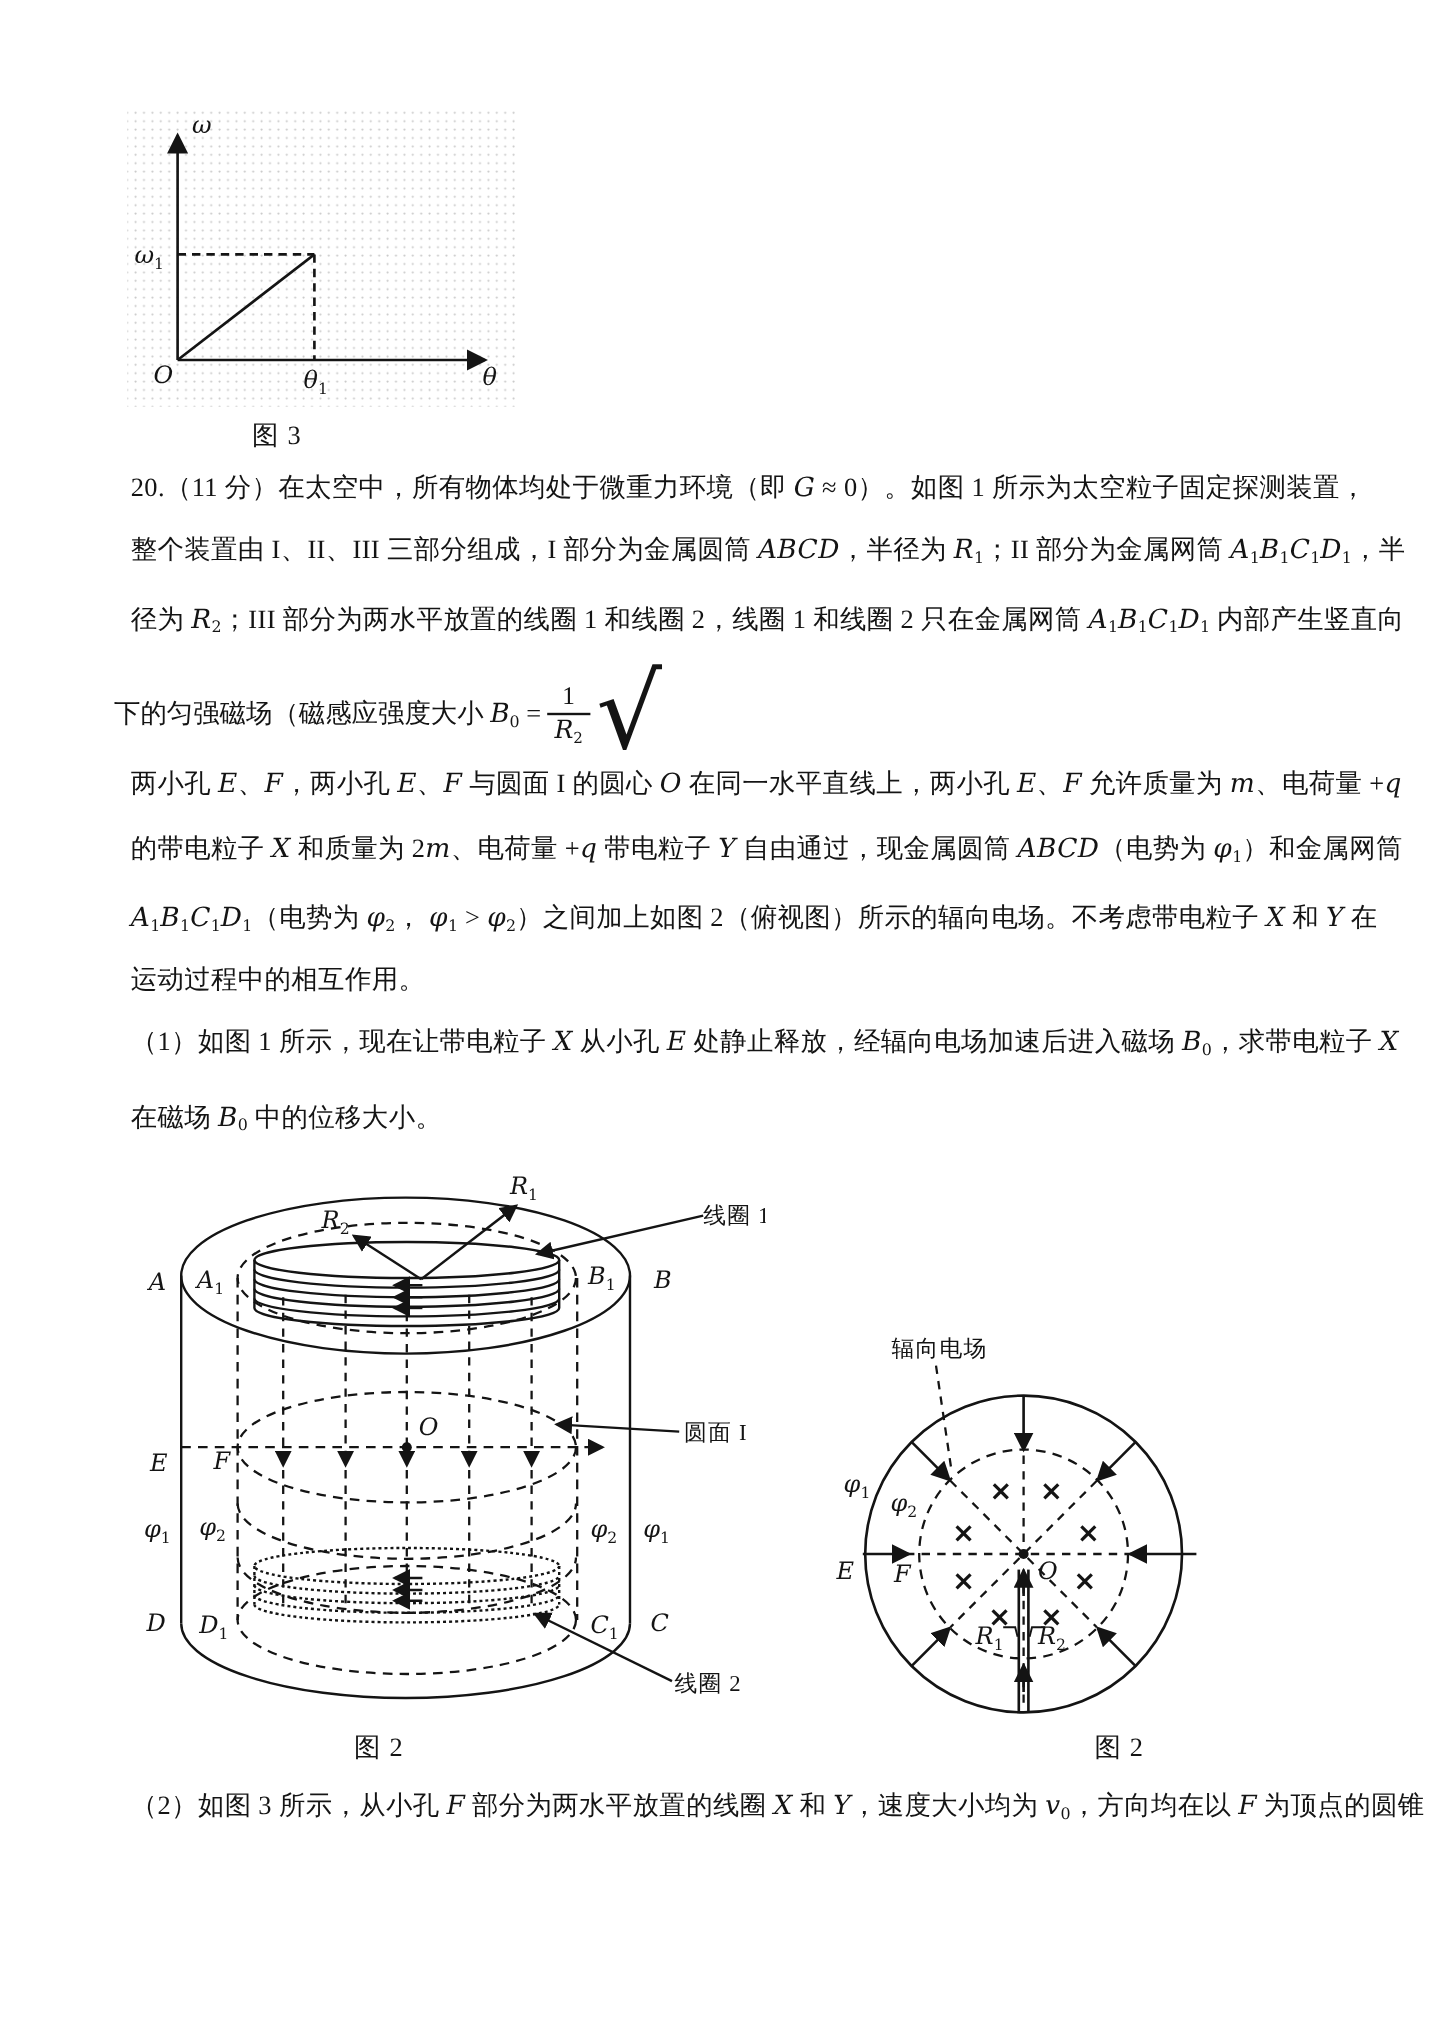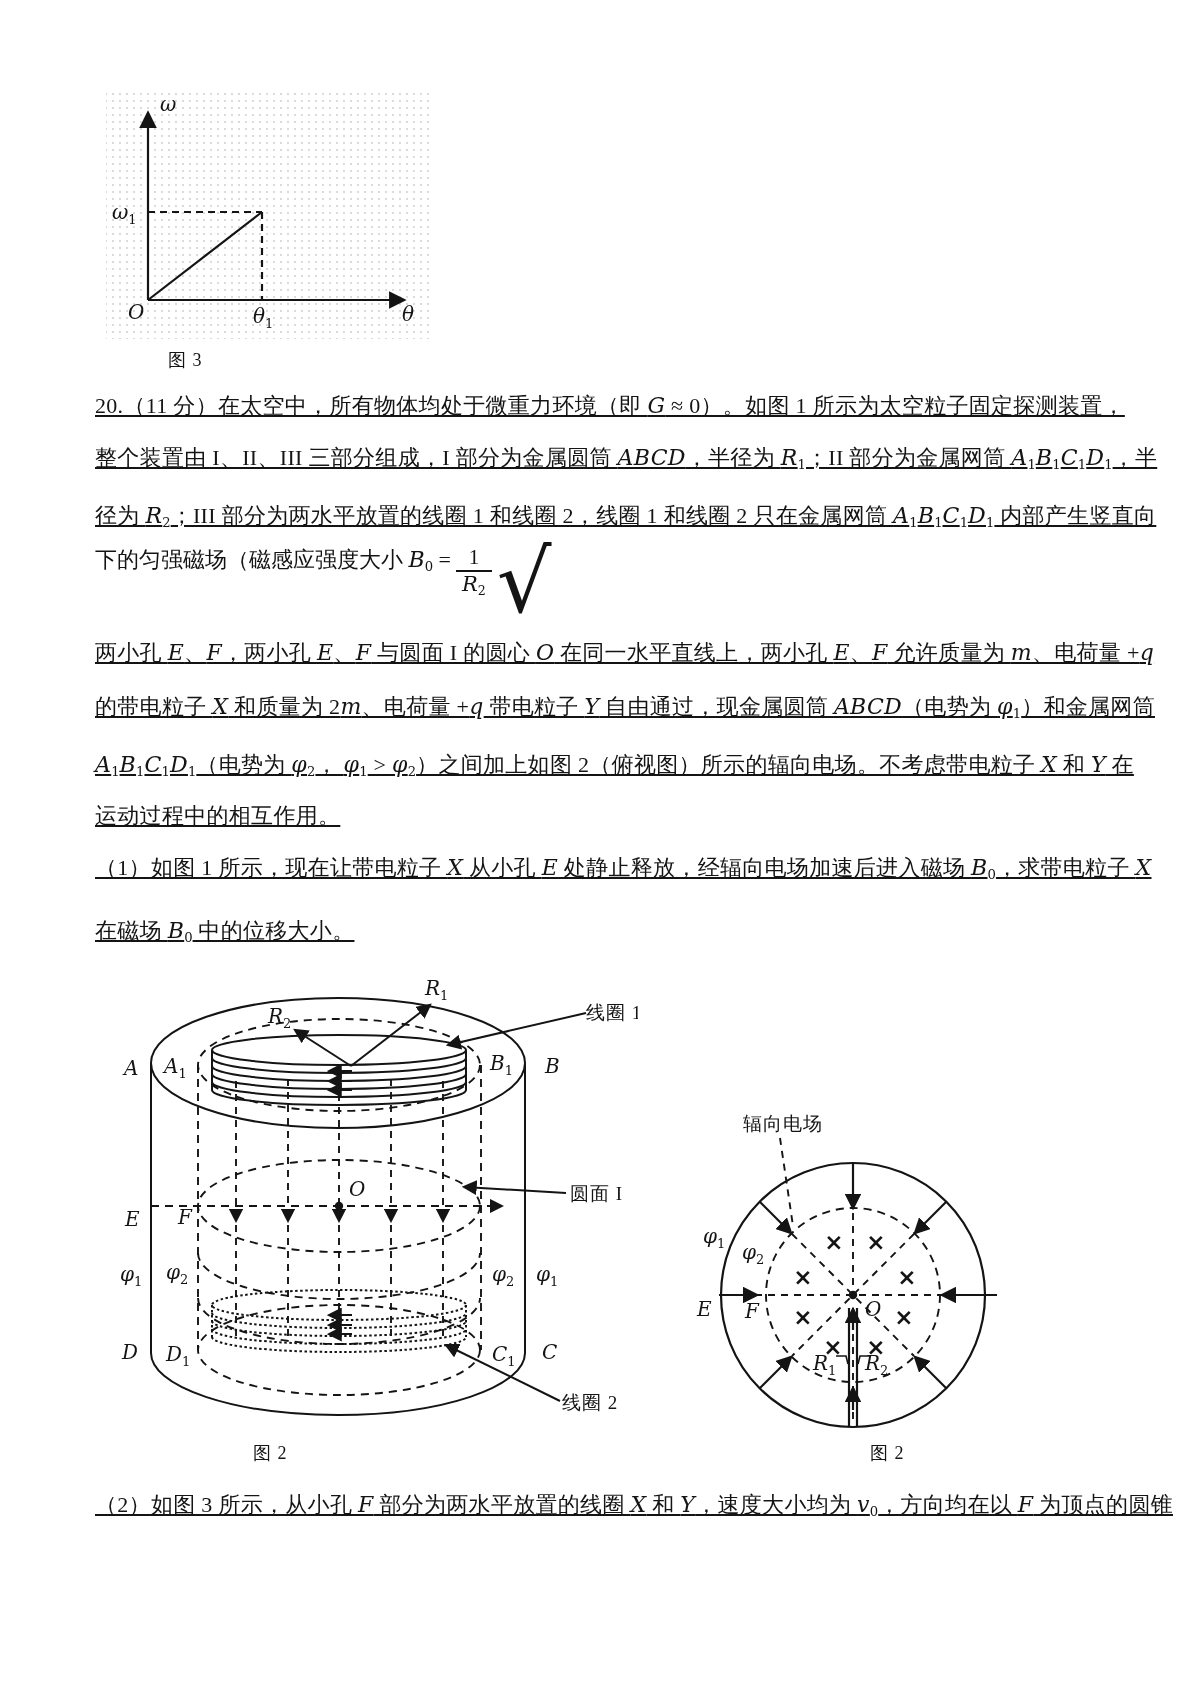--- a/index.html
+++ b/index.html
@@ -1,27 +1,27 @@
 <!DOCTYPE html>
 <html><head>
 <meta charset="utf-8">
 <style>
   html,body{margin:0;padding:0;}
   body{
     width:1200px;height:1698px;position:relative;background:#ffffff;
     font-family:"Liberation Serif","DejaVu Serif",serif;color:#141414;
     overflow:hidden;
   }
-  .sline{position:absolute;left:95px;width:1060px;font-size:22px;white-space:nowrap;letter-spacing:.3px;text-decoration:underline;}
+  .sline{position:absolute;left:109px;width:1060px;font-size:22px;white-space:nowrap;letter-spacing:.3px;}
   .cn{font-family:"Liberation Serif","DejaVu Serif",serif;}
   .mv{font-family:"DejaVu Serif","Liberation Serif",serif;font-style:italic;}
   .sb{font-size:.6em;font-style:normal;vertical-align:-0.3em;letter-spacing:0;}
-  .caption{position:absolute;font-size:18px;letter-spacing:1px;}
+  .caption{position:absolute;font-size:22px;letter-spacing:1px;margin-left:42px;}
   
-  .fwrap{position:absolute;left:95px;top:545px;height:100px;display:flex;align-items:flex-start;white-space:nowrap;font-size:22px;}
+  .fwrap{position:absolute;left:95px;top:545px;height:100px;display:flex;align-items:center;white-space:nowrap;font-size:22px;}
   .frac{display:inline-flex;flex-direction:column;align-items:center;margin:0 5px;line-height:1.2;font-size:21px;}
   .frac .fn{padding:0 6px;}
   .frac .fd{border-top:2px solid #141414;padding:0 6px;}
   .sqrt{display:inline-flex;align-items:flex-start;}
   .rad{font-family:"DejaVu Sans",sans-serif;font-size:86px;line-height:.88;font-weight:400;}
   .radbody{border-top:2.5px solid #141414;padding:3px 12px 0 4px;margin-left:-13px;margin-top:2px;}
   svg{position:absolute;}
   svg text{fill:#141414;}
   .lt{font-size:20px;font-style:italic;font-family:"DejaVu Serif","Liberation Serif",serif;}
   .ss{font-size:13px;font-style:normal;}

